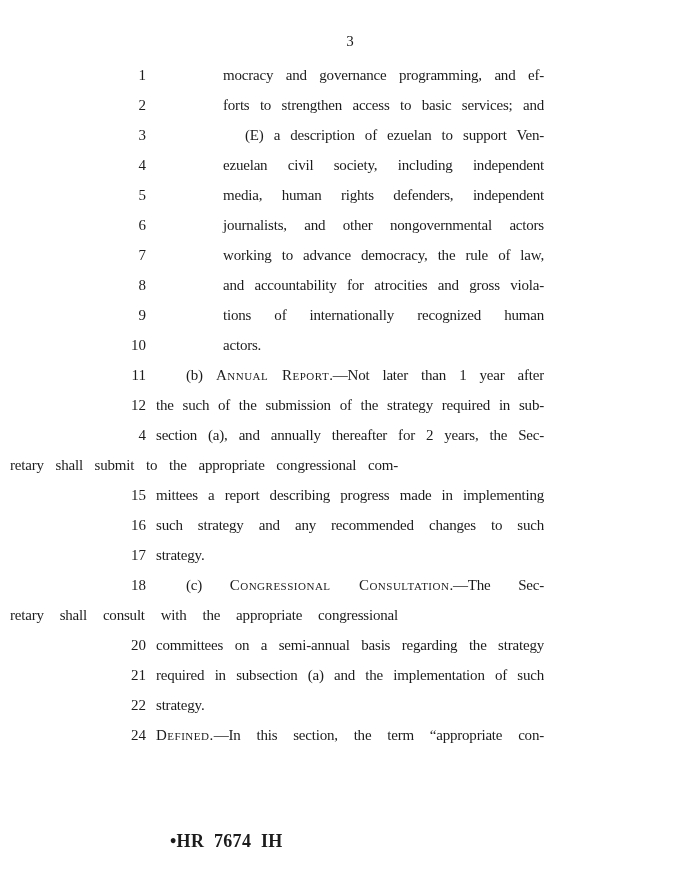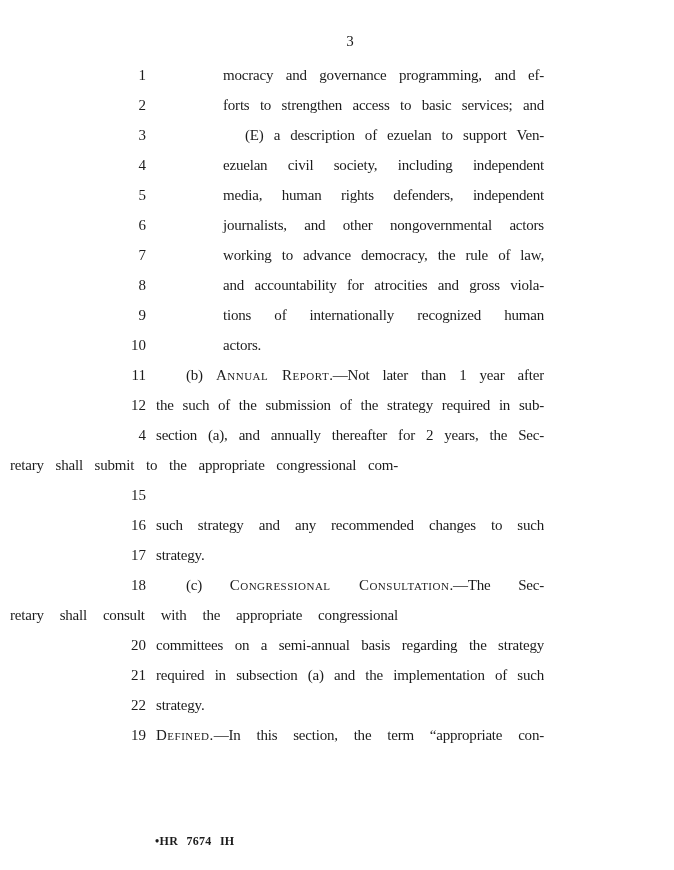--- a/index.html
+++ b/index.html
@@ -59,23 +59,23 @@
     text-align: justify;
     text-align-last: justify;
   }
   .sc {
     font-variant: small-caps;
     letter-spacing: 0.5px;
     margin-top: 30px;
   }
   .footer {
     position: absolute;
-    left: 155px;
+    left: 170px;
     top: 834px;
-    font-size: 12px;
+    font-size: 18px;
     font-weight: bold;
     letter-spacing: 0.3px;
     word-spacing: 5px;
     line-height: 14px;
   }
 </style>
 </head>
 <body>
 
 <div class="page">
@@ -132,20 +132,21 @@
       </div>
       <div class="row">
         <span class="num">4</span>
         <span class="txt i0 just"><span>section (a), and annually thereafter for 2 years, the Sec-</span></span>
       </div>
       <div class="row">
         <span class="txt i0 just"><span>retary shall submit to the appropriate congressional com-</span></span>
       </div>
       <div class="row">
         <span class="num">15</span>
+        <span class="txt i0 just"><span>mittees a report describing progress made in implementing</span></span>
       </div>
       <div class="row">
         <span class="num">16</span>
         <span class="txt i0 just"><span>such strategy and any recommended changes to such</span></span>
       </div>
       <div class="row">
         <span class="num">17</span>
         <span class="txt i0"><span>strategy.</span></span>
       </div>
       <div class="row">
@@ -161,19 +162,19 @@
       </div>
       <div class="row">
         <span class="num">21</span>
         <span class="txt i0 just"><span>required in subsection (a) and the implementation of such</span></span>
       </div>
       <div class="row">
         <span class="num">22</span>
         <span class="txt i0"><span>strategy.</span></span>
       </div>
       <div class="row">
-        <span class="num">19</span>
+        <span class="num">24</span>
         <span class="txt i0 just"><span class="sc">Defined.</span><span>—In this section, the term “appropriate con-</span></span>
       </div>
     </div>
 
   <div class="footer">•HR 7674 IH</div>
 </div>
 
 </body></html>

